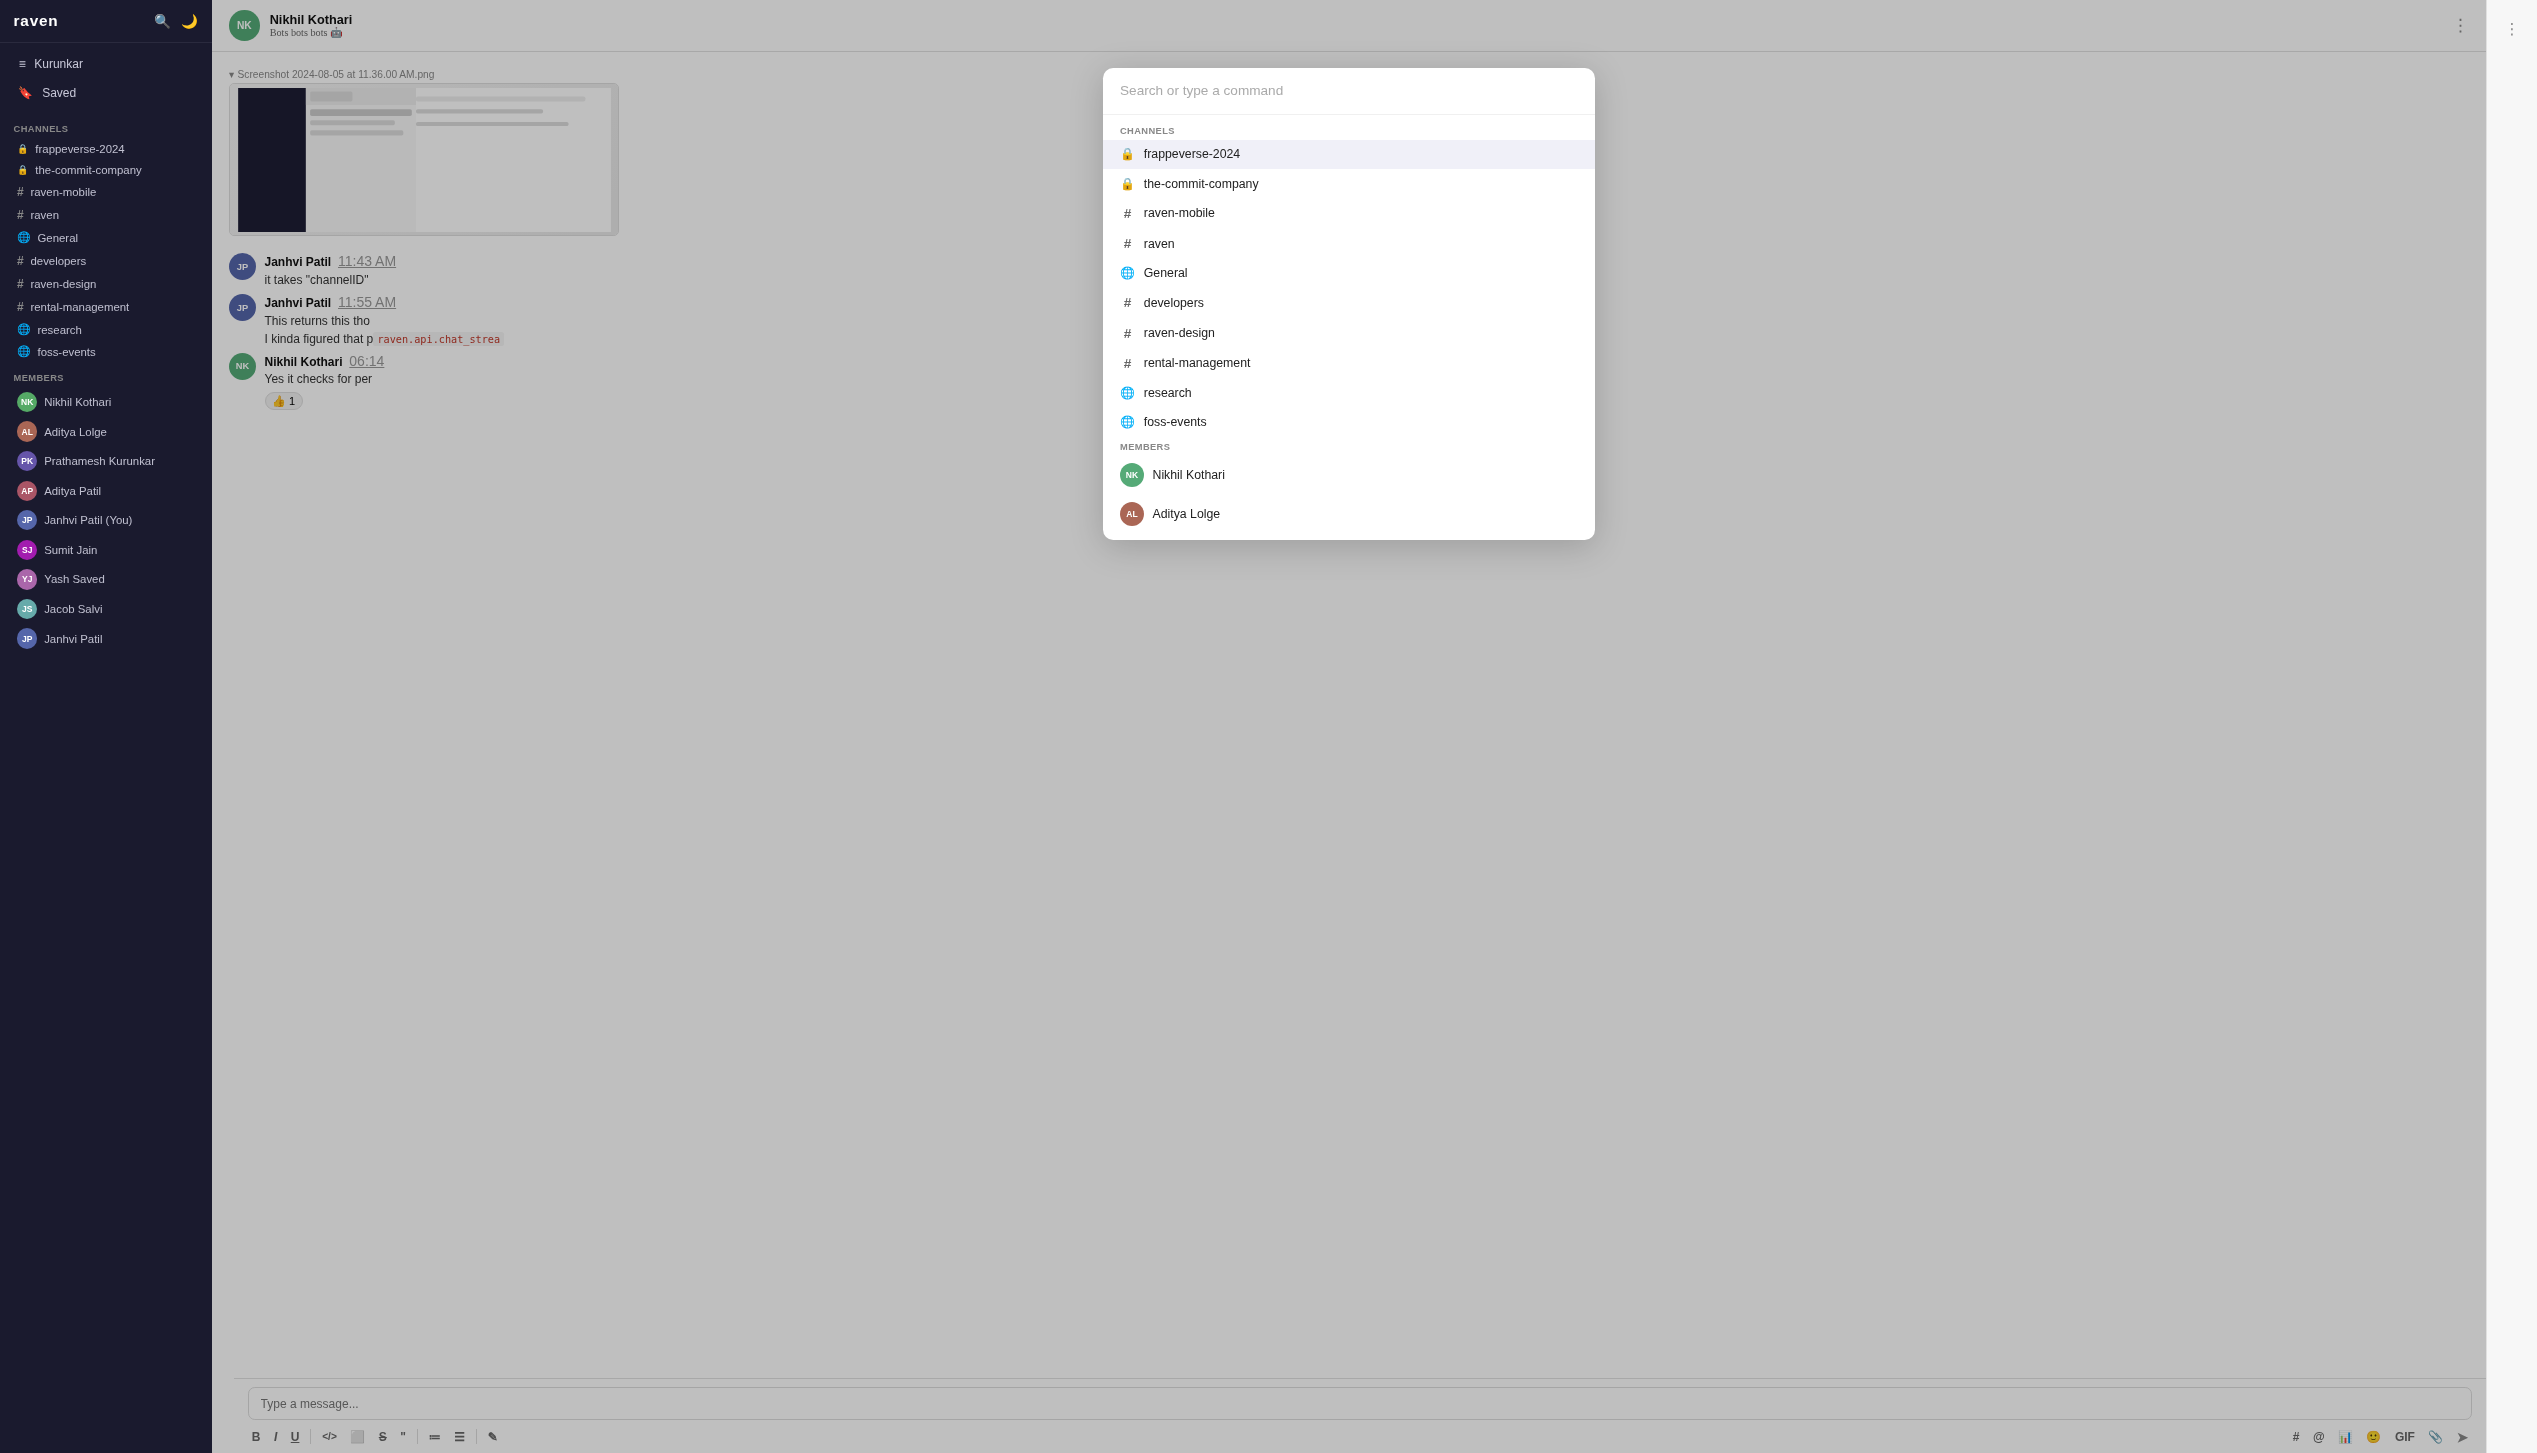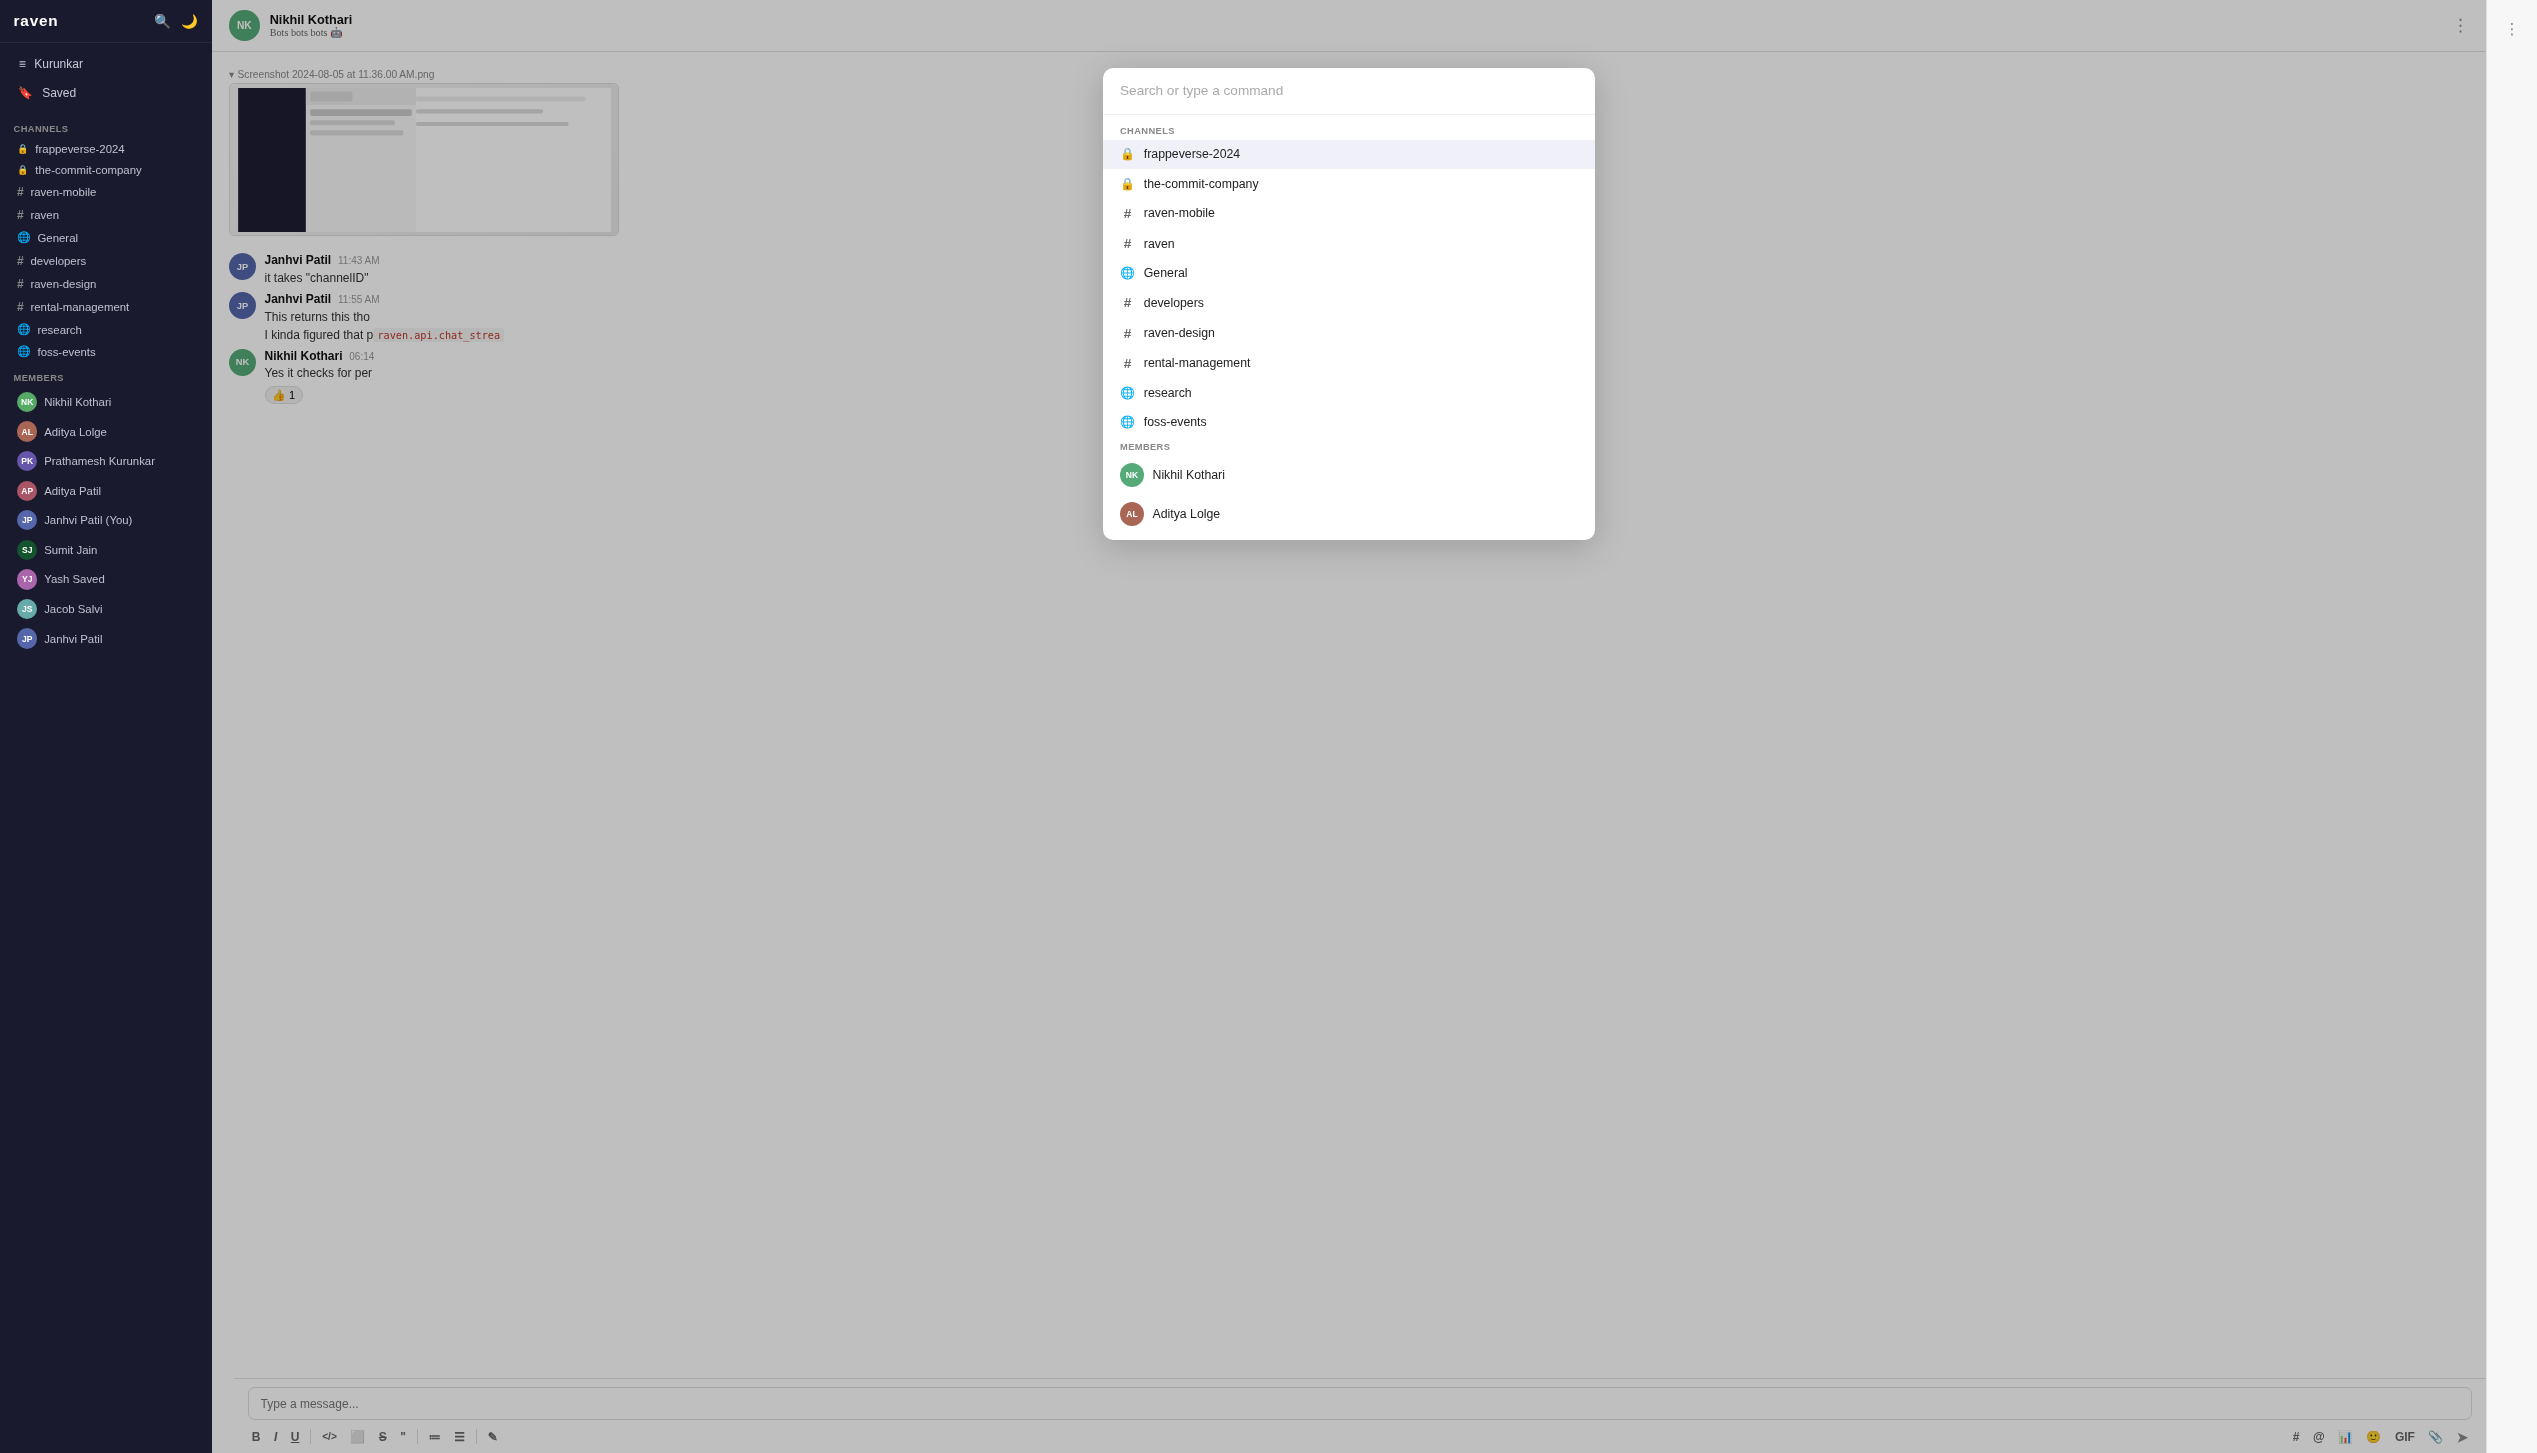--- a/index.html
+++ b/index.html
@@ -173,21 +173,21 @@
       display: flex;
       align-items: center;
       justify-content: center;
       color: #fff;
       font-size: 9.3px;
       font-weight: 600;
     }
     .msg-content { flex: 1; }
     .msg-header { display: flex; gap: 6.8px; align-items: baseline; margin-bottom: 1.7px; }
     .msg-name { font-weight: 600; font-size: 12px; color: #111; }
-    .msg-time { font-size: 10px; color: #999; }
+    .msg-time { font-size: 14px; color: #999; text-decoration: underline; }
     .msg-text { font-size: 12px; color: #333; line-height: 1.5; }
     .msg-code { background: #f4f4f4; padding: 1.7px 4.2px; border-radius: 2.5px; font-family: monospace; font-size: 10.2px; color: #c0392b; }
     .reaction-badge {
       display: inline-flex;
       align-items: center;
       gap: 3.4px;
       background: #f0f0f0;
       border: 0.8px solid #ddd;
       border-radius: 10.2px;
       padding: 1.7px 6.8px;
@@ -395,21 +395,21 @@
       </div>
       <div class="member-item">
         <div class="avatar" style="background:#a56">AP</div>
         <span>Aditya Patil</span>
       </div>
       <div class="member-item">
         <div class="avatar" style="background:#56a">JP</div>
         <span>Janhvi Patil (You)</span>
       </div>
       <div class="member-item">
-        <div class="avatar" style="background:#14532d">SJ</div>
+        <div class="avatar" style="background:#a21caf">SJ</div>
         <span>Sumit Jain</span>
       </div>
       <div class="member-item">
         <div class="avatar" style="background:#a6a">YJ</div>
         <span>Yash Saved</span>
       </div>
       <div class="member-item">
         <div class="avatar" style="background:#6aa">JS</div>
         <span>Jacob Salvi</span>
       </div>

